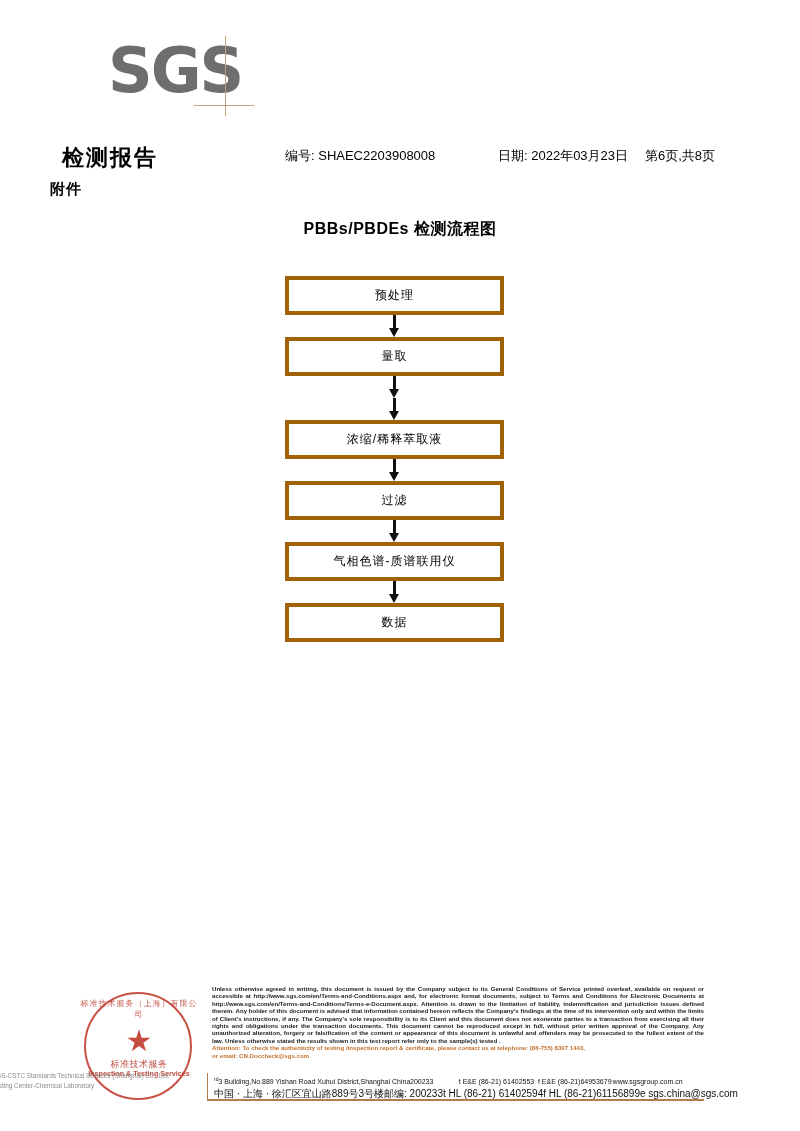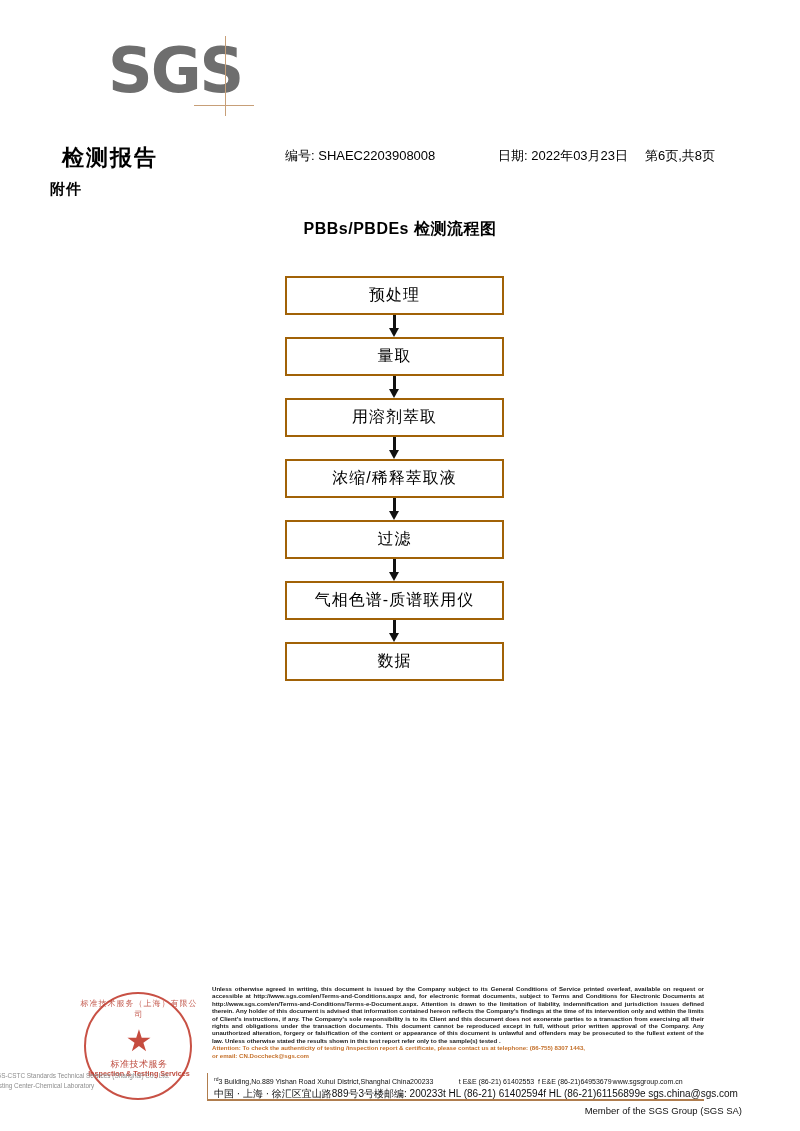--- a/index.html
+++ b/index.html
@@ -99,25 +99,25 @@
   }
   .flow {
     position: absolute;
     left: 285px;
     top: 276px;
     width: 219px;
   }
   .flow-node {
     width: 219px;
     height: 39px;
-    border: 2px solid #a16207;
+    border: 4px solid #a16207;
     display: flex;
     align-items: center;
     justify-content: center;
-    font-size: 16px;
+    font-size: 12px;
     background: #fff;
     letter-spacing: 1px;
   }
   .flow-arrow {
     width: 219px;
     height: 22px;
     position: relative;
   }
   .flow-arrow .shaft {
     position: absolute;
@@ -304,21 +304,20 @@
     <div class="shaft"></div>
     <div class="head"></div>
   </div>
 
   <div class="flow-node">量取</div>
   <div class="flow-arrow">
     <div class="shaft"></div>
     <div class="head"></div>
   </div>
 
-  <div class="flow-node">用溶剂萃取</div>
   <div class="flow-arrow">
     <div class="shaft"></div>
     <div class="head"></div>
   </div>
 
   <div class="flow-node">浓缩/稀释萃取液</div>
   <div class="flow-arrow">
     <div class="shaft"></div>
     <div class="head"></div>
   </div>
@@ -372,14 +371,13 @@
       <span class="c-addr">中国 · 上海 · 徐汇区宜山路889号3号楼</span>
       <span class="c-zip">邮编: 200233</span>
       <span class="c-t1">t HL (86-21) 61402594</span>
       <span class="c-t2">f HL (86-21)61156899</span>
       <span class="c-web">e  sgs.china@sgs.com</span>
     </div>
   </div>
 
   <div class="addr-rule"></div>
 
-  <div class="member">Member of the SGS Group (SGS SA)</div>
 </div>
 
 </body></html>

